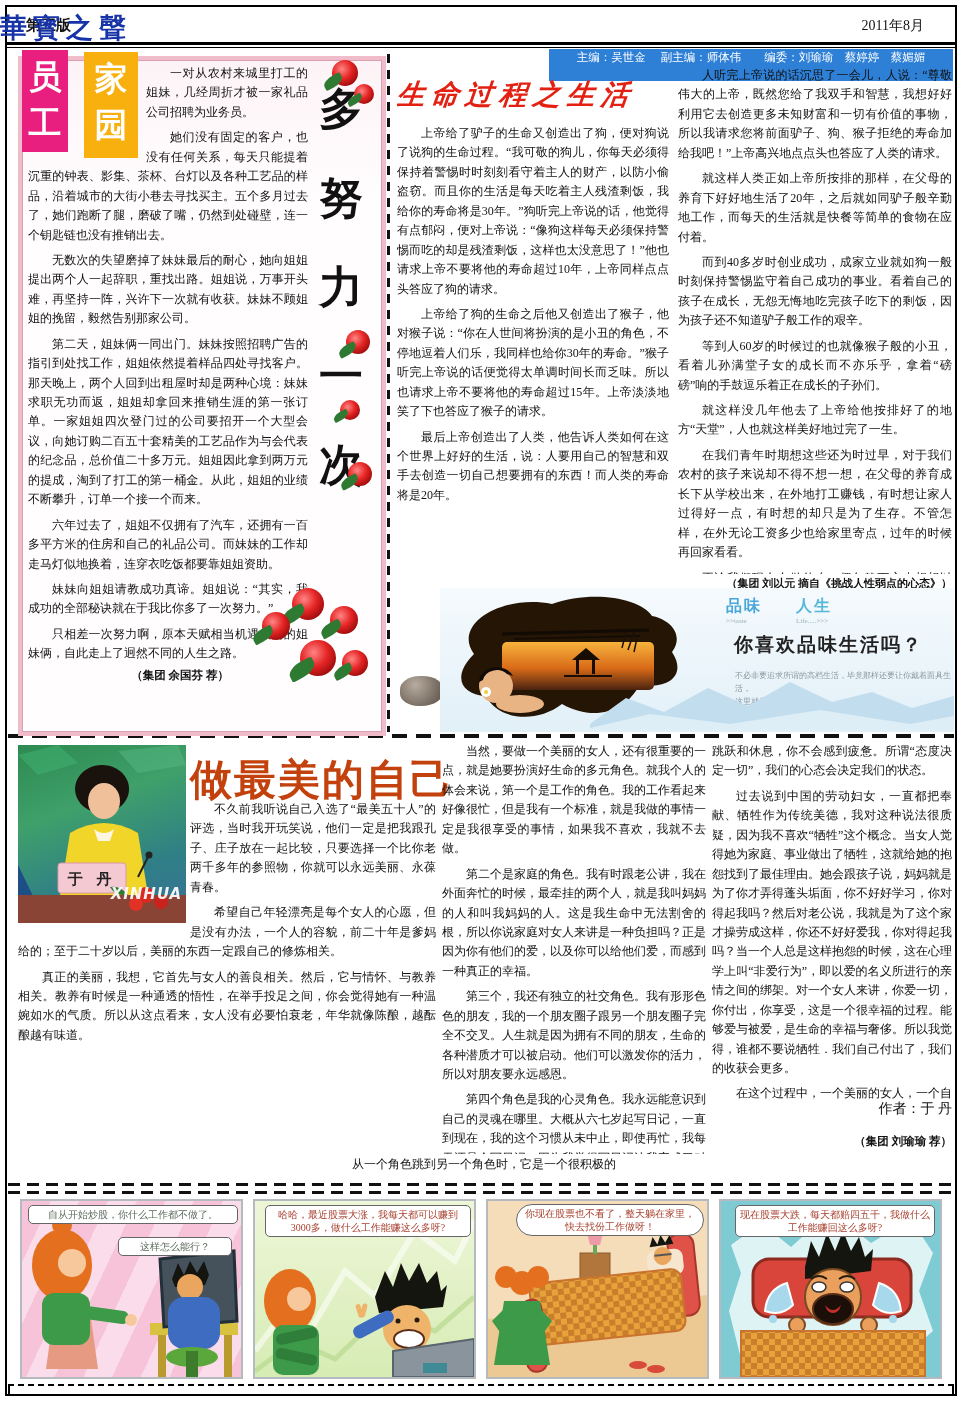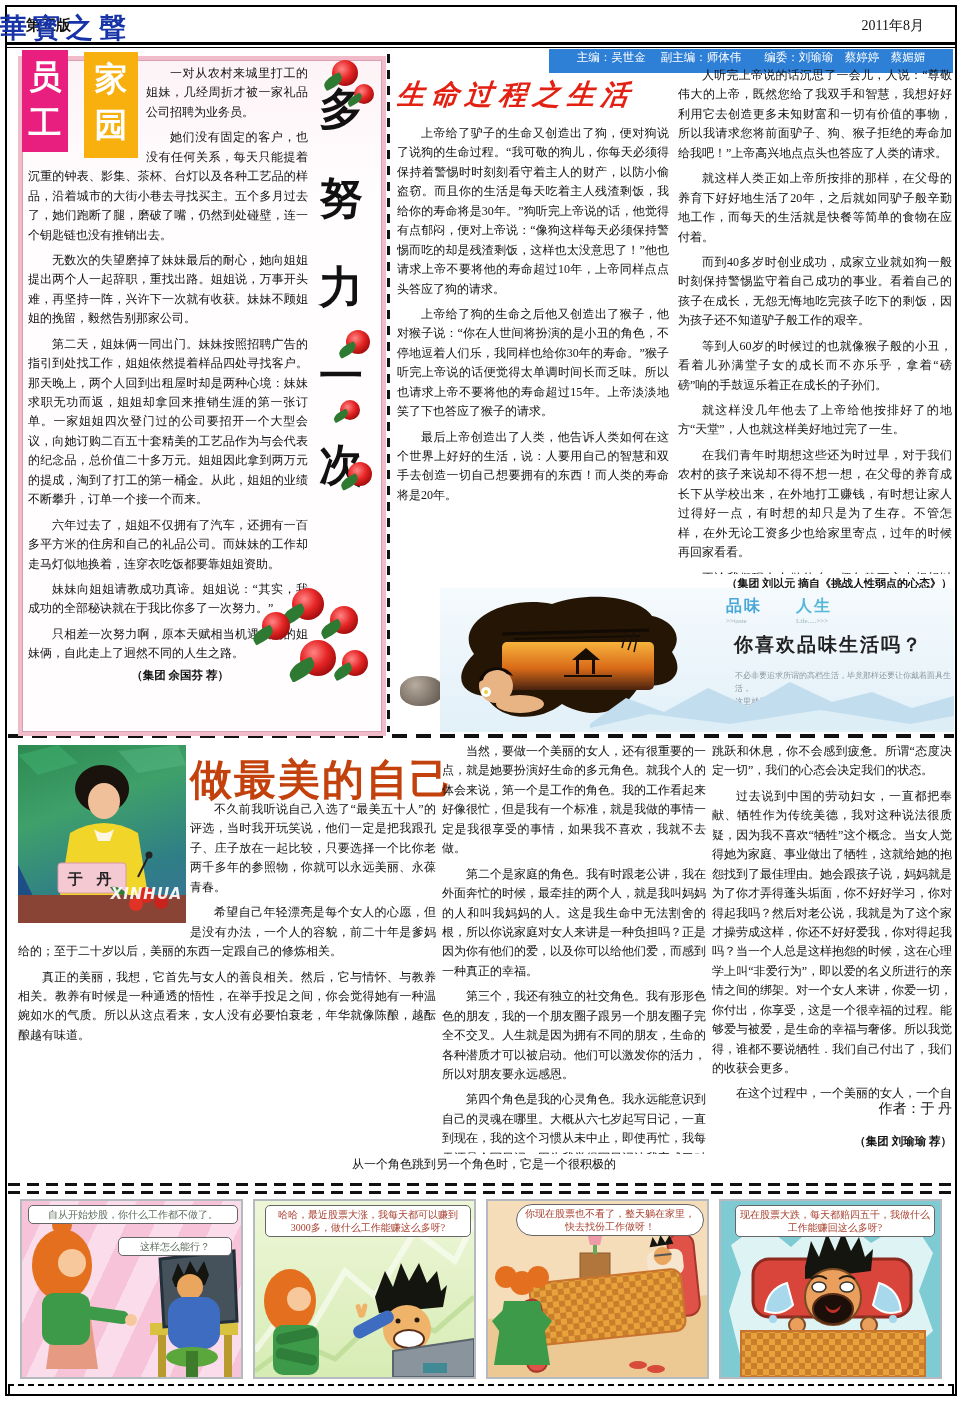--- a/index.html
+++ b/index.html
@@ -8,21 +8,21 @@
   .abs{position:absolute;}
   .page-frame{position:absolute;left:5px;top:5px;right:5px;bottom:5px;border:2px solid #000;pointer-events:none;}
 
   
   .page-label{left:26px;top:16px;font-size:15px;font-weight:bold;}
   .paper-title{left:0;right:0;top:10px;font-size:27px;font-weight:900;
                color:#1733a8;letter-spacing:6px;font-family:"DejaVu Sans",sans-serif;}
   .paper-date{right:38px;top:17px;font-size:14px;text-align:center;}
   .rule1{left:7px;right:7px;top:42px;height:3px;background:#000;}
   .rule2{left:7px;right:7px;top:47px;height:1px;background:#000;}
-  .editors-bar{left:549px;top:49px;width:404px;height:24px;background:#2e7fd6;color:#fff;
+  .editors-bar{left:549px;top:49px;width:404px;height:32px;background:#2e7fd6;color:#fff;
                font-size:11.5px;line-height:16px;text-align:center;font-family:"DejaVu Sans",sans-serif;}
 
   
   .vsep{left:387px;top:54px;width:3px;height:678px;
         background:repeating-linear-gradient(180deg,#111 0 9px,transparent 9px 16px);}
   .hsep{left:8px;right:8px;top:734px;height:4px;
         background:repeating-linear-gradient(90deg,#111 0 15px,transparent 15px 24px);}
   .dashA{left:8px;right:8px;top:1183px;height:3px;
         background:repeating-linear-gradient(90deg,#111 0 12px,transparent 12px 19px);}
   .dashB{left:8px;right:8px;top:1191px;height:3px;

